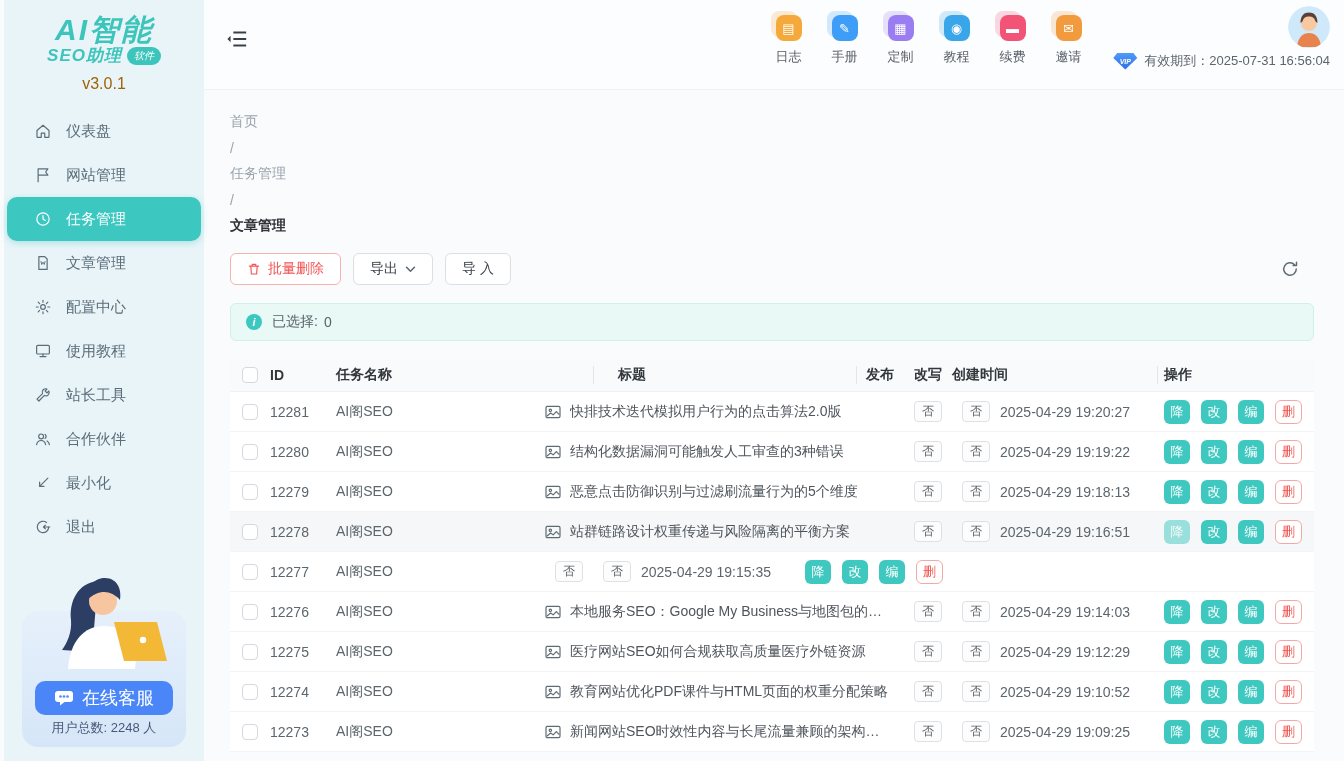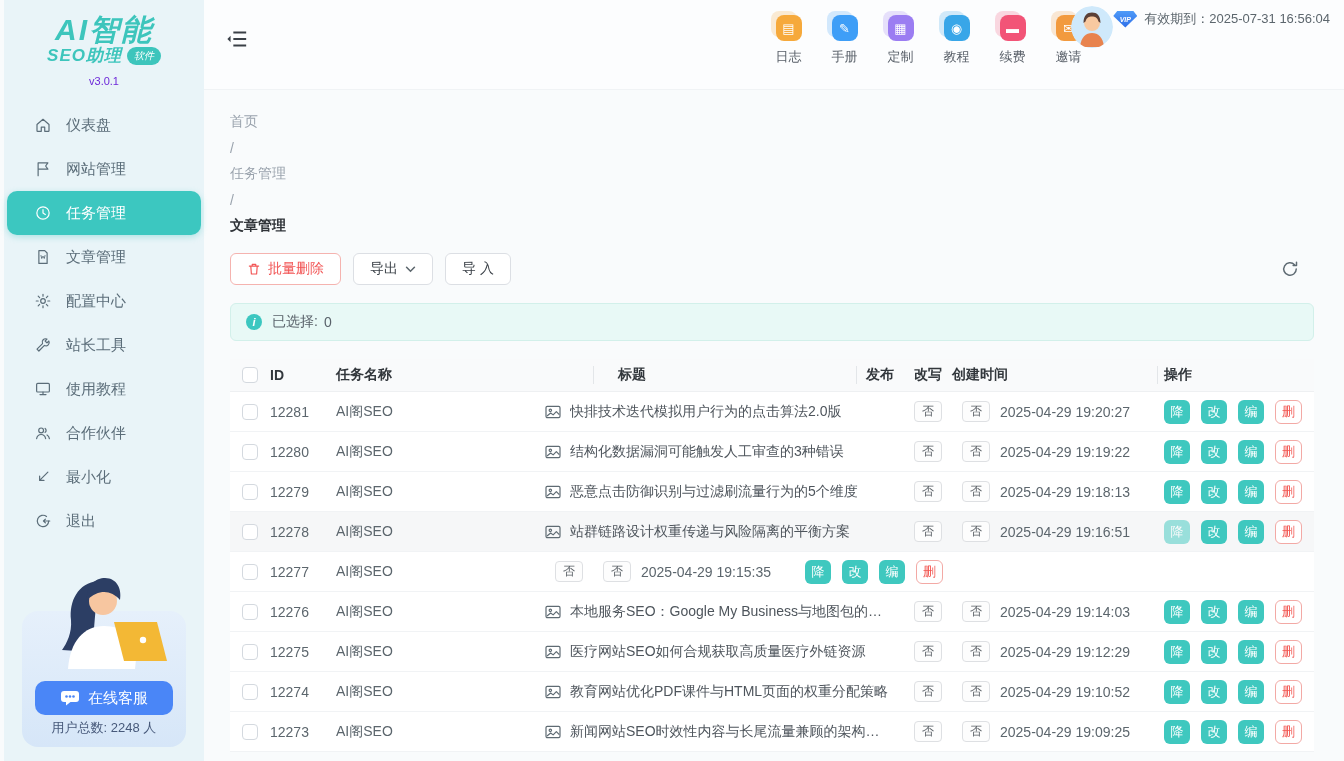--- a/index.html
+++ b/index.html
@@ -7,42 +7,42 @@
   body { font-family:"Liberation Sans","DejaVu Sans",sans-serif; background:#fff; overflow:hidden; }
   .page { position:relative; width:1344px; height:761px; background:#f9fbfc; overflow:hidden; }
 
   
   .sidebar { position:absolute; left:4px; top:0; width:200px; height:761px; background:#e9f4f8; z-index:3; }
   .logo { text-align:center; padding-top:14px; color:#3dc5bc; }
   .logo-line1 { font-size:30px; font-weight:bold; font-style:italic; letter-spacing:2px; line-height:32px; }
   .logo-line2 { display:flex; align-items:center; justify-content:center; gap:5px; margin-top:-2px; }
   .logo-sub { font-size:17px; font-weight:bold; font-style:italic; letter-spacing:1px; }
   .logo-pill { background:#3dc5bc; color:#fff; font-size:10px; padding:2px 7px; border-radius:9px; font-style:italic; }
-  .version { font-size:11px; color:#6d28d9; margin-top:8px; }
+  .version { font-size:16px; color:#a16207; margin-top:8px; }
   .menu { margin-top:16px; }
   .menu-item { height:44px; display:flex; align-items:center; padding-left:30px; gap:14px; color:#5b6d79; font-size:15px; cursor:pointer; }
   .menu-item.active { background:#3cc7c0; color:#fff; border-radius:10px; margin:0 3px; padding-left:27px; box-shadow:0 2px 6px rgba(60,199,192,.35); }
   .mi-icon { display:inline-flex; width:18px; height:18px; }
   .mi-icon svg { width:18px; height:18px; fill:none; stroke:currentColor; stroke-width:1.6; stroke-linecap:round; stroke-linejoin:round; }
 
   .service { position:absolute; left:18px; bottom:14px; width:164px; height:136px; border-radius:16px;
              background:linear-gradient(180deg,#e6f0fb,#d6e6f8); }
   .service-illu { position:absolute; left:50%; transform:translateX(-50%); top:-38px; }
   .service-btn { position:absolute; top:70px; left:13px; right:13px; height:34px; background:#4a86f7; border-radius:10px;
-                 color:#fff; font-size:15px; display:flex; align-items:center; justify-content:center; gap:8px; cursor:pointer; border:none; }
+                 color:#fff; font-size:18px; display:flex; align-items:center; justify-content:center; gap:8px; cursor:pointer; border:none; }
   .user-total { position:absolute; bottom:10px; width:100%; text-align:center; color:#47597a; font-size:13px; }
 
   
   .header { position:absolute; left:200px; top:0; width:1144px; height:90px; background:#fcfdfe; border-bottom:1px solid #f0f3f5; z-index:2; }
   .collapse-btn { position:absolute; left:26px; top:29px; width:22px; height:20px; cursor:pointer; color:#3a4047; }
   .quick-links { position:absolute; left:572px; top:15px; display:flex; gap:23px; }
   .ql-item { display:flex; flex-direction:column; align-items:center; gap:7px; width:33px; cursor:pointer; }
   .ql-icon { width:26px; height:26px; border-radius:8px; color:#fff; display:flex; align-items:center; justify-content:center; font-size:13px; }
   .ql-label { font-size:13px; color:#596069; white-space:nowrap; }
-  .user-area { position:absolute; right:14px; top:6px; display:flex; flex-direction:row; align-items:flex-start; }
+  .user-area { position:absolute; right:14px; top:6px; display:flex; flex-direction:column; align-items:flex-end; }
   .avatar { width:42px; height:42px; border-radius:50%; overflow:hidden; cursor:pointer; }
   .vip-line { display:flex; align-items:center; gap:7px; margin-top:4px; }
   .vip-badge { width:24px; height:17px; background:linear-gradient(180deg,#4f9bf8,#2d6de8); color:#fff; font-size:7px; font-weight:bold; font-style:italic;
                display:flex; align-items:center; justify-content:center; clip-path:polygon(18% 0,82% 0,100% 32%,50% 100%,0 32%); }
   .vip-text { font-size:13px; color:#5c666d; }
 
   
   .main { position:absolute; left:200px; top:90px; width:1144px; height:671px; background:#f9fbfc; }
   .breadcrumb { margin:23px 30px 0; font-size:14px; color:#9aa3ad; display:flex; gap:9px;flex-direction:column; }
   .breadcrumb .bc-link { cursor:pointer; }
@@ -148,33 +148,33 @@
             <svg viewBox="0 0 24 24">
               <circle cx="12" cy="12" r="3.1"></circle>
               <path d="M12 3v2.6M12 18.4V21M3 12h2.6M18.4 12H21M5.6 5.6l1.9 1.9M16.5 16.5l1.9 1.9M18.4 5.6l-1.9 1.9M7.5 16.5l-1.9 1.9"></path>
             </svg>
           </span>
     <span class="mi-label">配置中心</span>
   </div>
         <div class="menu-item">
     <span class="mi-icon">
             <svg viewBox="0 0 24 24">
-              <path d="M19.8 6.7 17.3 9.2 14.8 6.7 17.3 4.2a4.4 4.4 0 0 0-5.9 5.9L4 17.5 6.5 20l7.4-7.4a4.4 4.4 0 0 0 5.9-5.9Z"></path>
-            </svg>
-          </span>
-    <span class="mi-label">站长工具</span>
-  </div>
-        <div class="menu-item">
-    <span class="mi-icon">
-            <svg viewBox="0 0 24 24">
               <rect x="3.5" y="4.5" width="17" height="11.5" rx="1.5"></rect>
               <path d="M12 16v3.4M8 19.4h8"></path>
             </svg>
           </span>
     <span class="mi-label">使用教程</span>
+  </div>
+        <div class="menu-item">
+    <span class="mi-icon">
+            <svg viewBox="0 0 24 24">
+              <path d="M19.8 6.7 17.3 9.2 14.8 6.7 17.3 4.2a4.4 4.4 0 0 0-5.9 5.9L4 17.5 6.5 20l7.4-7.4a4.4 4.4 0 0 0 5.9-5.9Z"></path>
+            </svg>
+          </span>
+    <span class="mi-label">站长工具</span>
   </div>
         <div class="menu-item">
     <span class="mi-icon">
             <svg viewBox="0 0 24 24">
               <circle cx="9.5" cy="8.5" r="3.2"></circle>
               <path d="M3.5 19.5c.7-3.6 3-5.5 6-5.5s5.3 1.9 6 5.5"></path>
               <path d="M14.8 5.9a3.2 3.2 0 0 1 0 5.2M17.4 14.6c1.7.9 2.8 2.5 3.1 4.9"></path>
             </svg>
           </span>
     <span class="mi-label">合作伙伴</span>

